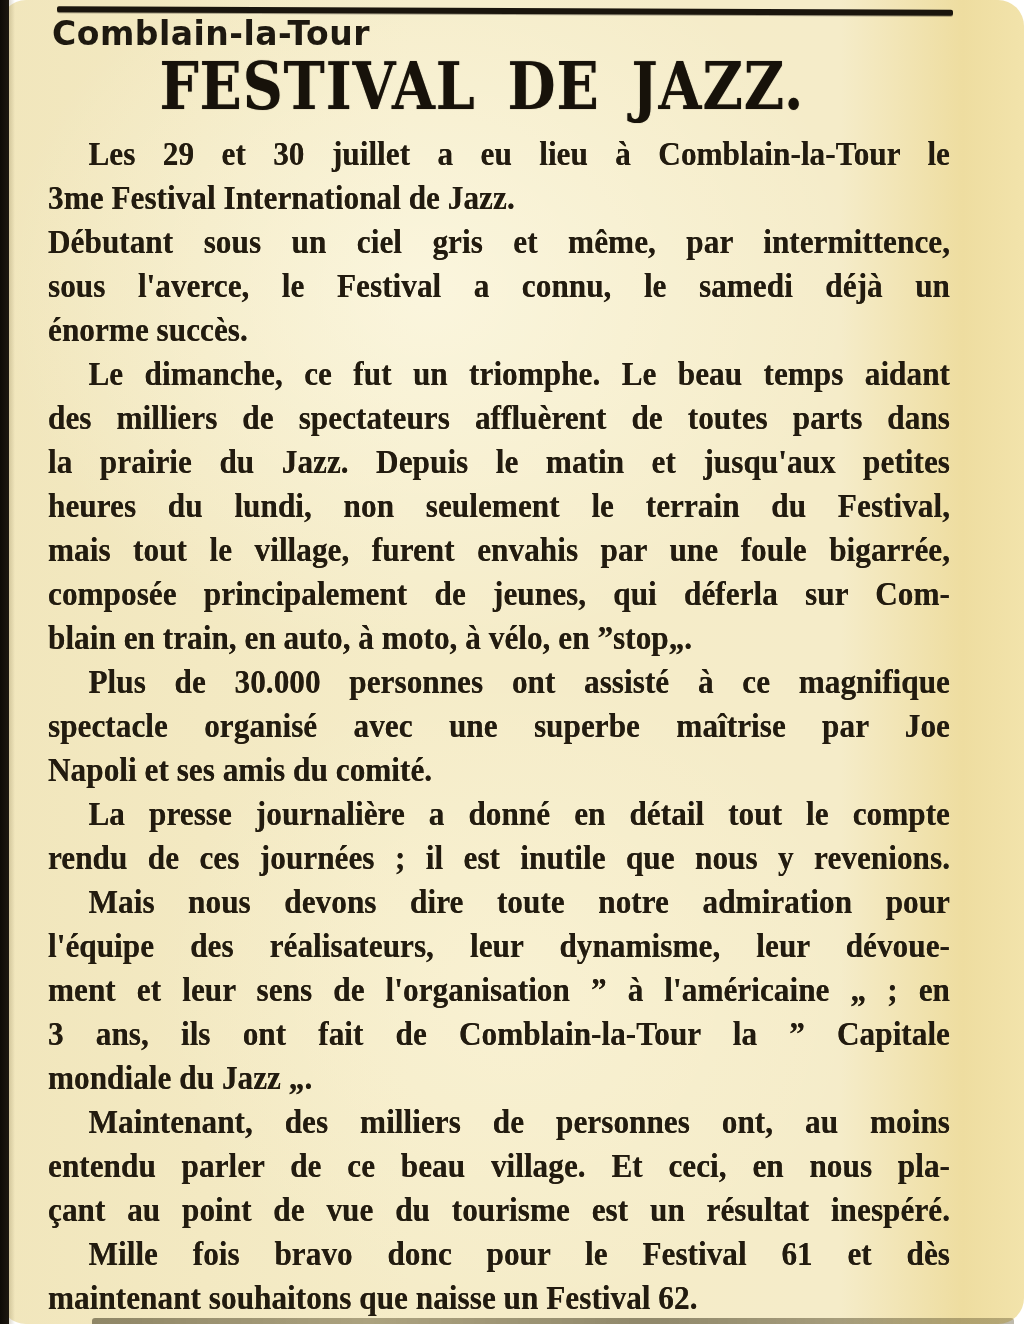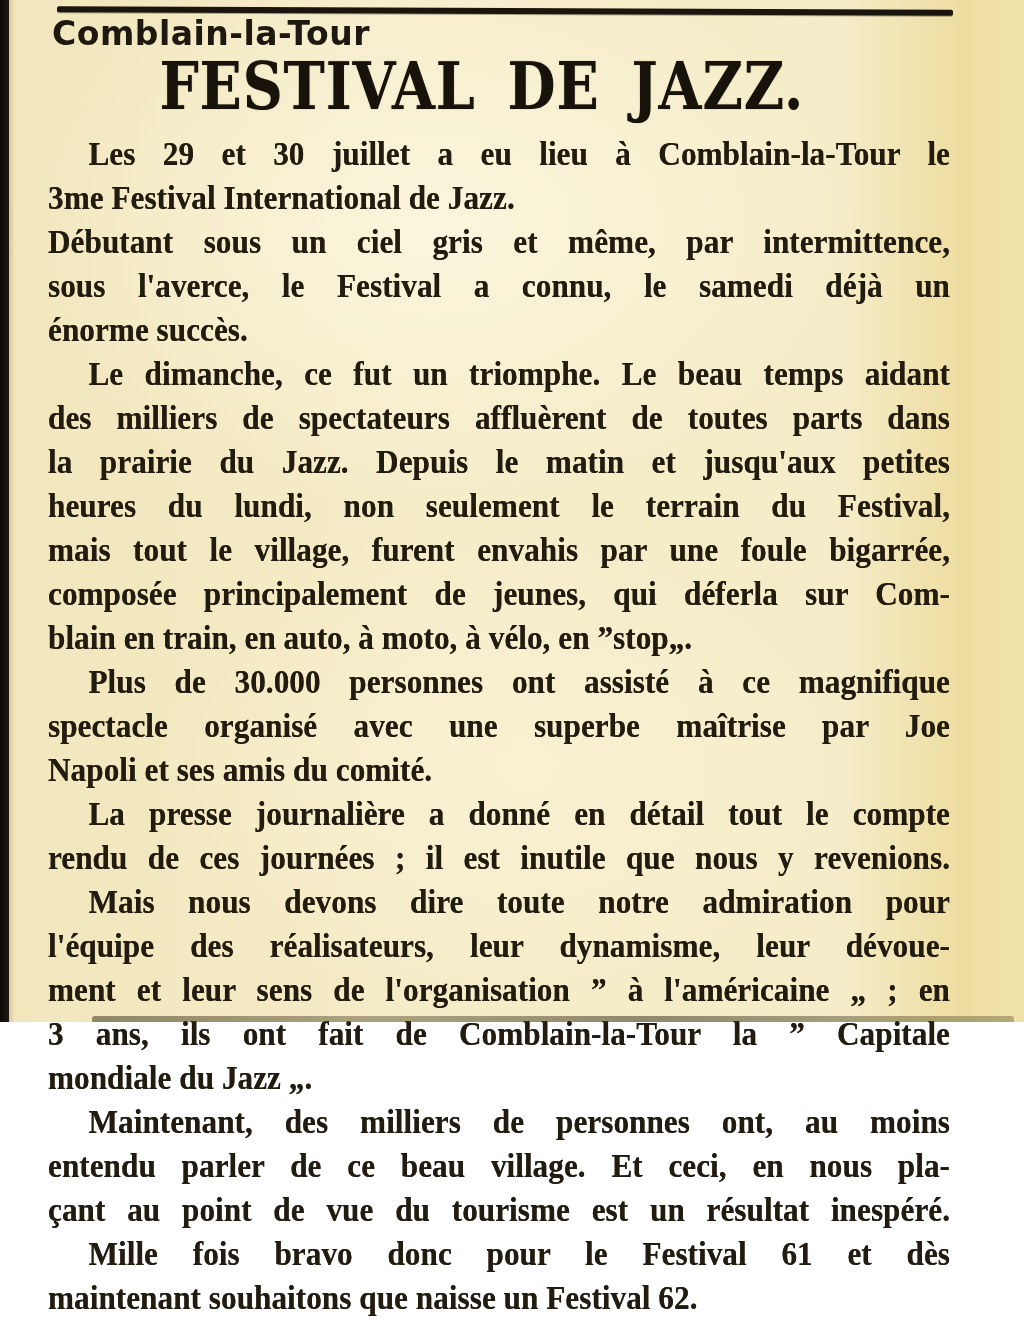--- a/index.html
+++ b/index.html
@@ -5,27 +5,28 @@
   html, body {
     margin: 0;
     padding: 0;
     width: 1024px;
     height: 1329px;
     overflow: hidden;
   }
   .page {
     position: relative;
     width: 1024px;
-    height: 1022px;
+    height: 1324px;
     color: #211a0f;
     background:
       radial-gradient(ellipse 60% 40% at 42% 22%, rgba(255,253,238,0.55), rgba(255,253,238,0) 70%),
       radial-gradient(ellipse 50% 35% at 50% 75%, rgba(255,250,228,0.35), rgba(255,250,228,0) 70%),
       linear-gradient(to right, #f1e6bc 0%, #f5ecc8 40%, #f5ecc9 82%, #eedda0 94%, #f2e3ab 100%);
     font-family: "Liberation Serif", serif;
+    border-radius: 26px;
   }
   
   .left-bar {
     position: absolute;
     left: 0; top: 0;
     width: 9px; height: 100%;
     background: linear-gradient(to right, #0e0b06, #1d1810);
   }
   .left-bar::after{
     content:"";

